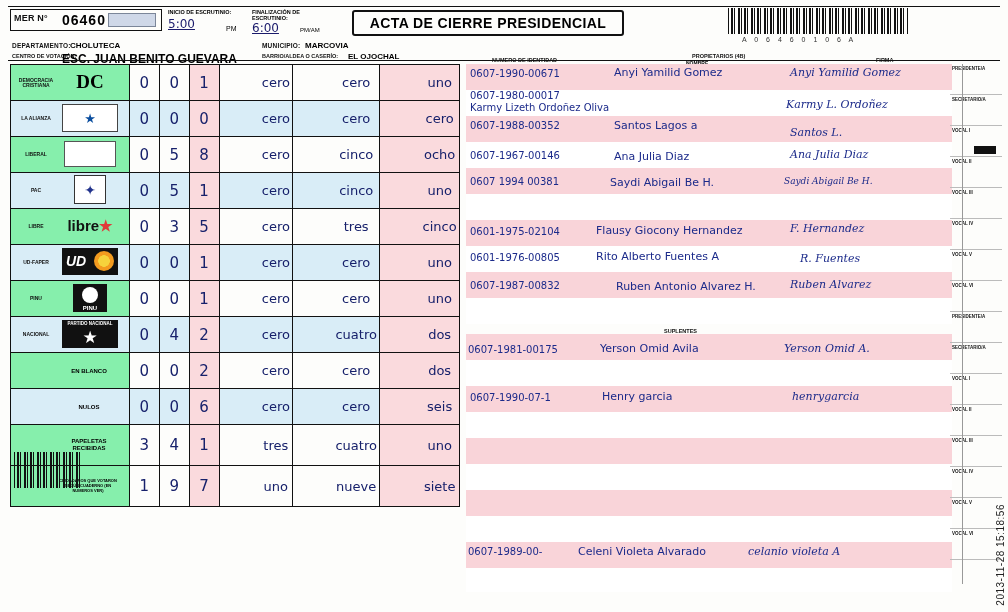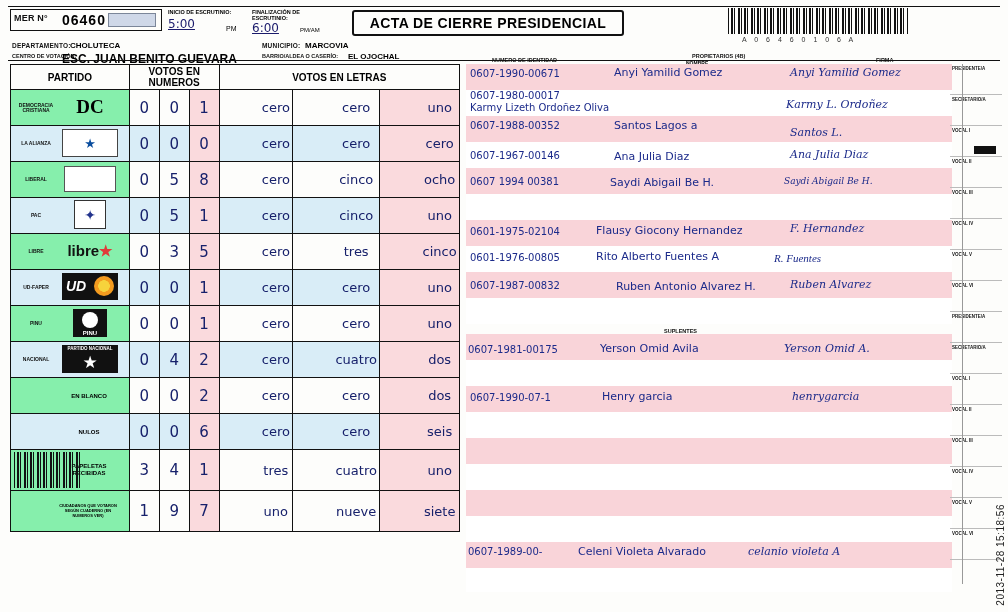--- a/index.html
+++ b/index.html
@@ -154,25 +154,20 @@
   <div class="abs" id="muni-val">MARCOVIA</div>
   <div class="abs lbl-sm" id="centro-lab">CENTRO DE VOTACIÓN:</div>
   <div class="abs" id="centro-val">ESC. JUAN BENITO GUEVARA</div>
   <div class="abs lbl-sm" id="barrio-lab">BARRIO/ALDEA O CASERÍO:</div>
   <div class="abs" id="barrio-val">EL OJOCHAL</div>
   <div class="abs" id="rule2"></div>
 
   <div class="abs" id="votes-table">
     <table class="vt">
       <tbody>
-          <tr>
-        <td class="th-cell">PARTIDO</td>
-        <td class="th-cell" colspan="3">VOTOS EN NUMEROS</td>
-        <td class="th-cell" colspan="3">VOTOS EN LETRAS</td>
-      </tr>
 
       <tr>
         <td class="party-cell">
           <span class="party-name">DEMOCRACIA CRISTIANA</span>
           <span class="party-logo">
                 <span class="logo-dc">DC</span>
               </span>
         </td>
         <td class="num-cell"><span class="hw">0</span></td>
         <td class="num-cell"><span class="hw">0</span></td>
@@ -400,21 +395,21 @@
   <div class="hw-id" style="left:470px;top:176px;">0607  1994 00381</div>
   <div class="hw-nm" style="left:610px;top:176px;">Saydi Abigail Be H.</div>
   <div class="hw-sg" style="left:784px;top:176px;font-size:9px;">Saydi Abigail Be H.</div>
 
   <div class="hw-id" style="left:470px;top:226px;">0601-1975-02104</div>
   <div class="hw-nm" style="left:596px;top:224px;">Flausy Giocony Hernandez</div>
   <div class="hw-sg" style="left:790px;top:222px;">F. Hernandez</div>
 
   <div class="hw-id" style="left:470px;top:252px;">0601-1976-00805</div>
   <div class="hw-nm" style="left:596px;top:250px;">Rito Alberto Fuentes A</div>
-  <div class="hw-sg" style="left:774px;top:252px;font-family:Liberation Serif, serif;">R. Fuentes</div>
+  <div class="hw-sg" style="left:800px;top:252px;">R. Fuentes</div>
 
   <div class="hw-id" style="left:470px;top:280px;">0607-1987-00832</div>
   <div class="hw-nm" style="left:616px;top:280px;">Ruben Antonio Alvarez H.</div>
   <div class="hw-sg" style="left:790px;top:278px;">Ruben Alvarez</div>
 
   <div class="hw-id" style="left:468px;top:344px;">0607-1981-00175</div>
   <div class="hw-nm" style="left:600px;top:342px;">Yerson Omid Avila</div>
   <div class="hw-sg" style="left:784px;top:342px;">Yerson Omid A.</div>
 
   <div class="hw-id" style="left:470px;top:392px;">0607-1990-07-1</div>

